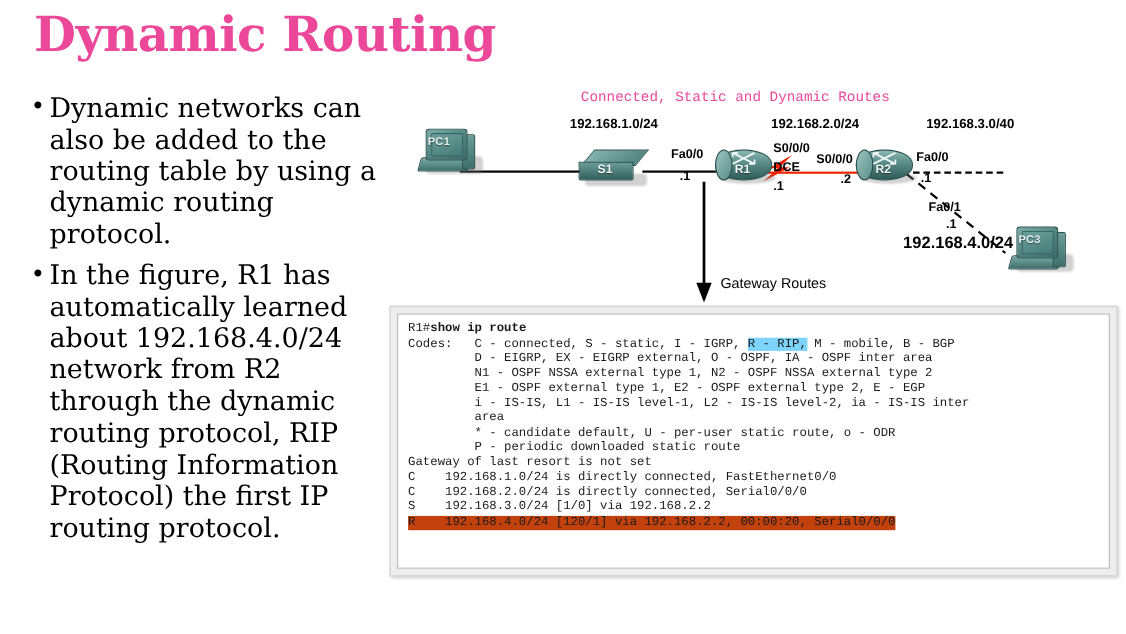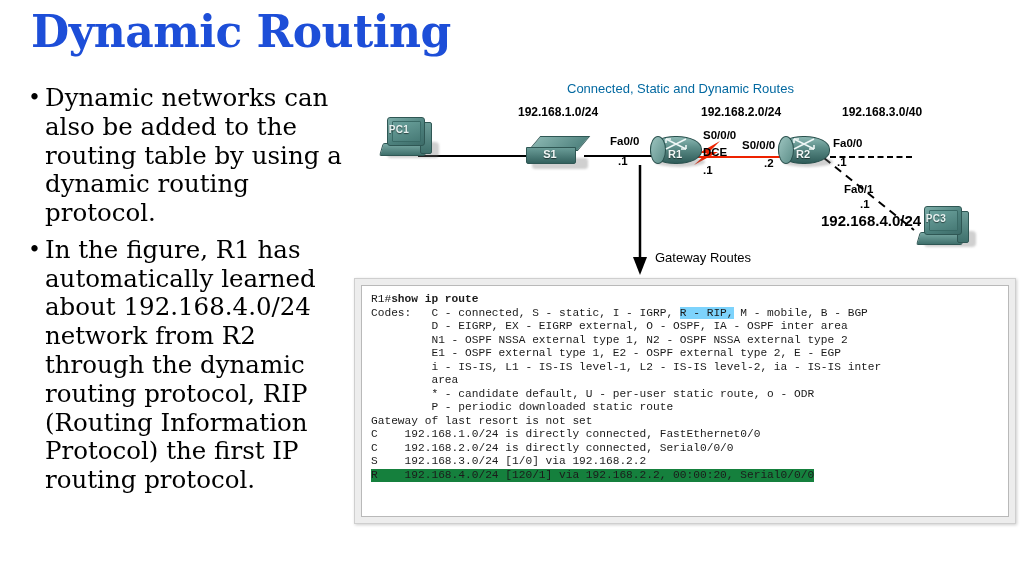--- a/index.html
+++ b/index.html
@@ -4,21 +4,21 @@
 <style>
   html,body{margin:0;padding:0;}
   body{
     width:1024px;height:576px;background:#ffffff;overflow:hidden;position:relative;
     font-family:"Liberation Serif", serif;
   }
   
   #slide-title{
     position:absolute;left:31px;top:9px;
     font-family:"DejaVu Serif", serif;
-    font-size:44px;font-weight:700;color:#1d4ed8;letter-spacing:-0.5px;
+    font-size:44px;font-weight:700;color:#ec4899;letter-spacing:-0.5px;
     white-space:nowrap;line-height:1.05;
   }
   
   #bullet-list{
     position:absolute;left:28px;top:84px;width:330px;
     font-family:"DejaVu Serif", serif;
     font-size:24.5px;line-height:1.175;color:#000;
   }
   .bullet-row{display:flex;align-items:flex-start;margin-bottom:8px;}
   .bullet-dot{
@@ -27,22 +27,22 @@
   }
   .bullet-text{flex:1 1 auto;}
   
   #diagram{position:absolute;left:360px;top:0;width:664px;height:280px;}
   .dlabel{
     position:absolute;font-family:"Liberation Sans", sans-serif;
     color:#000000;white-space:nowrap;
   }
   .dlabel.bold{font-weight:700;}
   .diagram-heading{
-    position:absolute;font-family:Liberation Sans, sans-serif;
-    font-size:13px;color:#0369a1;white-space:nowrap;margin-left:39px;
+    position:absolute;font-family:Liberation Mono, monospace;
+    font-size:13px;color:#ec4899;white-space:nowrap;
   }
   .line{position:absolute;background:#000;}
   .dashline{position:absolute;height:0;border-top:2px dashed #000;}
   
   .pc{position:absolute;width:56px;height:46px;}
   .pc .shadow{
     position:absolute;left:8px;top:26px;width:52px;height:16px;
     background:rgba(120,120,120,.35);border-radius:4px;filter:blur(1px);
   }
   .pc .monitor{
@@ -128,21 +128,21 @@
     border:1px solid #b9b9b9;box-sizing:border-box;
     padding:7px 8px 6px 9px;overflow:hidden;
   }
   #terminal-text{
     font-family:"Liberation Mono", monospace;
     font-size:11.2px;line-height:13.5px;color:#1b1b1b;
     white-space:pre;
   }
   #terminal-text .b{font-weight:700;}
   #terminal-text .hl{background:#7dd3fc;}
-  #terminal-text .hlrow{background:#15803d;display:inline-block;}
+  #terminal-text .hlrow{background:#c2410c;display:inline-block;}
 </style>
 </head>
 <body>
 
 <div id="slide-title">Dynamic Routing</div>
 
 <div id="bullet-list">
   <div class="bullet-row">
     <span class="bullet-dot">•</span>
     <span class="bullet-text">Dynamic networks can also be added to the routing table by using a dynamic routing protocol.</span>

